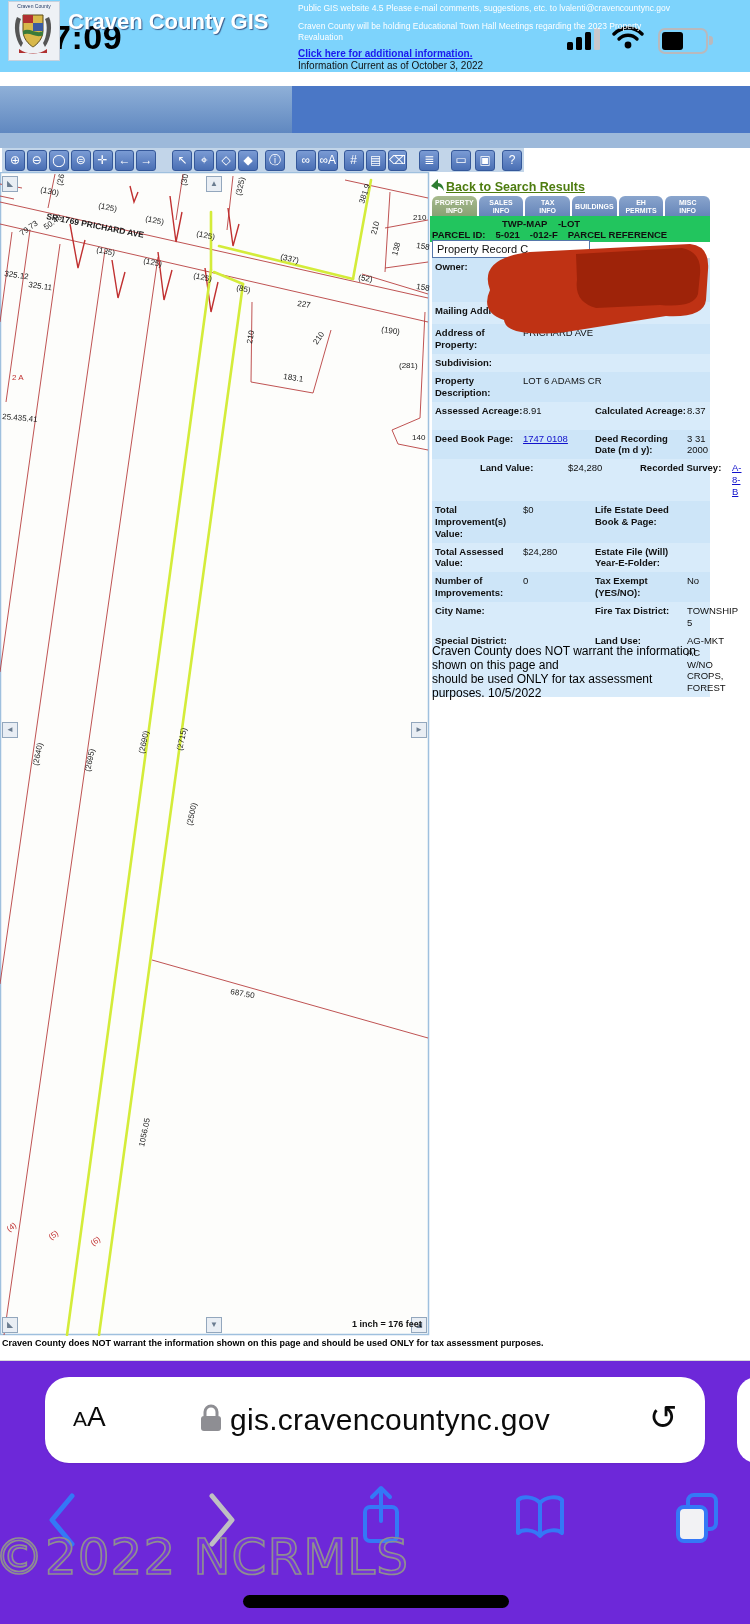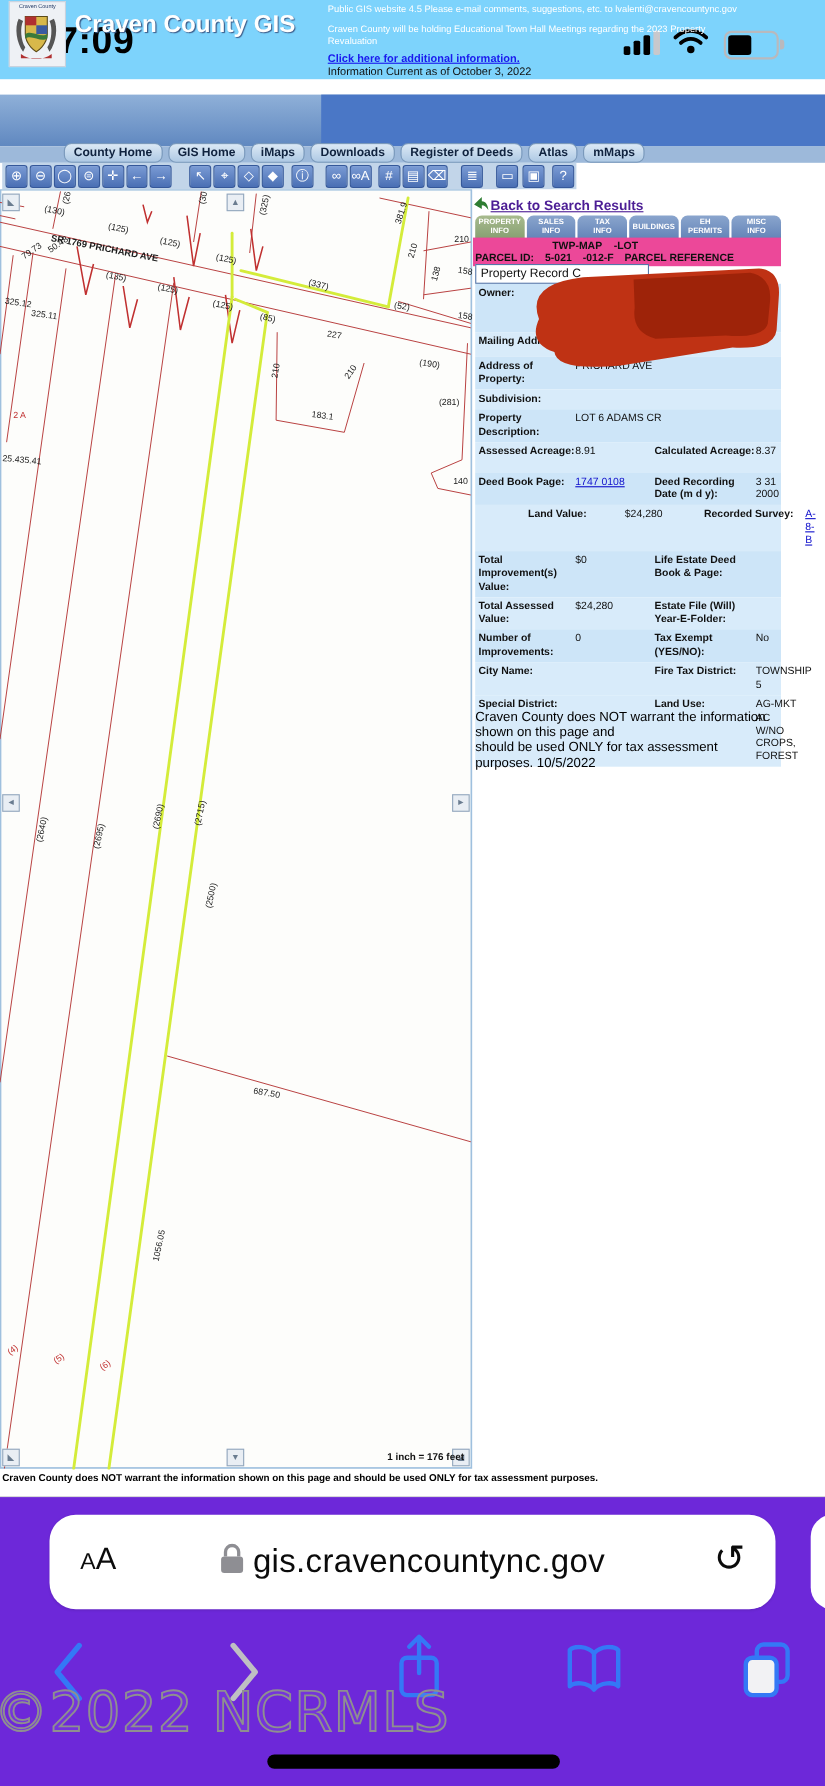--- a/index.html
+++ b/index.html
@@ -40,29 +40,29 @@
         border-radius:3px;color:#fff;font-size:12px;line-height:18px;text-align:center;margin-right:2px;
         overflow:hidden;}
   
   .map-wrap{position:absolute;left:0;top:172px;width:430px;height:1164px;}
   .mapbtn{position:absolute;width:14px;height:14px;background:#e9eef4;border:1px solid #93a7bd;
           font-size:8px;line-height:13px;text-align:center;color:#6a7c90;z-index:5;}
   .scaletext{position:absolute;left:352px;top:1319px;font-size:9px;font-weight:bold;color:#111;z-index:5;}
   .footer-disc{position:absolute;left:2px;top:1338px;width:746px;font-size:9px;font-weight:bold;color:#000;z-index:5;}
   
   .panel{position:absolute;left:430px;top:174px;width:320px;}
-  .backlink{position:absolute;left:16px;top:6px;font-size:12.5px;font-weight:bold;color:#4c1d95;
+  .backlink{position:absolute;left:16px;top:6px;font-size:12.5px;font-weight:bold;color:#4d7c0f;
             text-decoration:underline;}
   .backarrow{position:absolute;left:0px;top:4px;width:15px;height:14px;}
   #tabs{position:absolute;left:2px;top:22px;display:flex;gap:2px;width:278px;}
   .tab{flex:1;border-radius:6px 6px 0 0;color:#fff;font-size:7px;font-weight:bold;text-align:center;
        padding:3px 1px 2px;line-height:1.15;white-space:pre-line;display:flex;align-items:center;justify-content:center;}
   .tab.inactive{background:linear-gradient(#8aa5cd,#6484b8);}
   .tab.active{background:linear-gradient(#a8bb8e,#87a072);}
-  .parcel-head{position:absolute;left:0;top:42px;width:280px;height:26px;background:#ec4899;
+  .parcel-head{position:absolute;left:0;top:42px;width:280px;height:26px;background:#22c55e;
                font-size:9.5px;font-weight:bold;color:#101010;}
   .ph1{margin-left:72px;padding-top:2px;}
   .ph2{margin-left:2px;}
   .ph2 span{margin-right:10px;}
   .recbox{position:absolute;left:2px;top:66px;width:152px;height:16px;background:#fff;border:1px solid #5577aa;
           font-size:11px;color:#111;padding-left:4px;line-height:16px;z-index:2;}
   #ptable{position:absolute;left:2px;top:84px;width:278px;}
   .trow{display:flex;padding:3px 0 3px 3px;box-sizing:border-box;}
   .trow.a{background:#cde5f8;} .trow.b{background:#d8ebfa;}
   .tcell{display:flex;}
@@ -136,29 +136,20 @@
       <path d="M10,40 C18,46 30,46 38,40 L38,44 L10,44 Z" fill="#b03030"></path>
     </svg>
   </div>
   <div class="site-title">Craven County GIS</div>
   <div class="notice1">Public GIS website 4.5 Please e-mail comments, suggestions, etc. to lvalenti@cravencountync.gov</div>
   <div class="notice2">Craven County will be holding Educational Town Hall Meetings regarding the 2023 Property Revaluation</div>
   <div class="notice-link">Click here for additional information.</div>
   <div class="info-current">Information Current as of October 3, 2022</div>
 
   <div class="navrow"></div>
-  <div id="nav-bar">
-      <div class="nav-btn">County Home</div>
-      <div class="nav-btn">GIS Home</div>
-      <div class="nav-btn">iMaps</div>
-      <div class="nav-btn">Downloads</div>
-      <div class="nav-btn">Register of Deeds</div>
-      <div class="nav-btn">Atlas</div>
-      <div class="nav-btn">mMaps</div>
-    </div>
 
   <div class="toolrow"></div>
   <div id="toolbar">
       <div class="tool">⊕</div>
       <div class="tool">⊖</div>
       <div class="tool">◯</div>
       <div class="tool">⊜</div>
       <div class="tool">✛</div>
       <div class="tool">←</div>
       <div class="tool">→</div>

